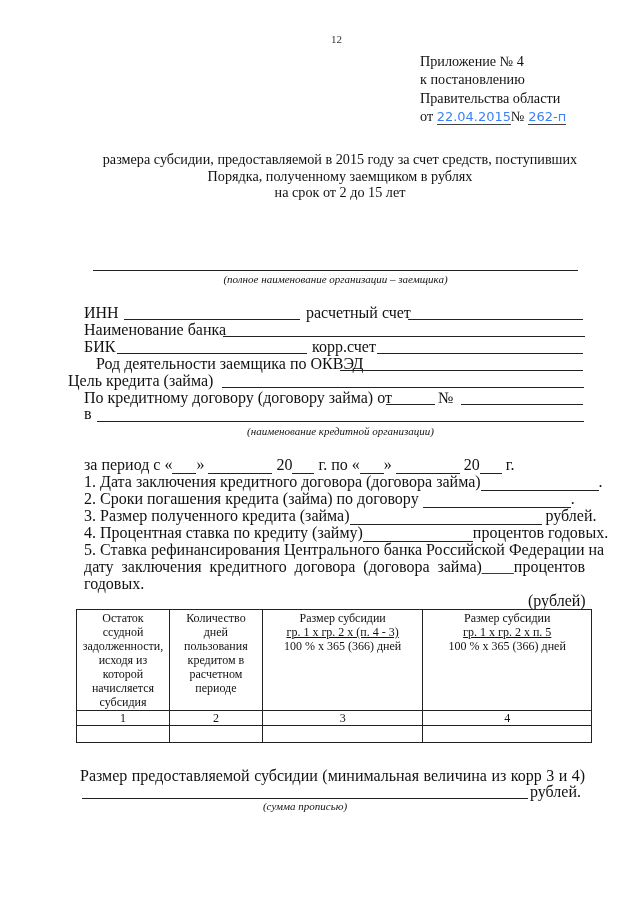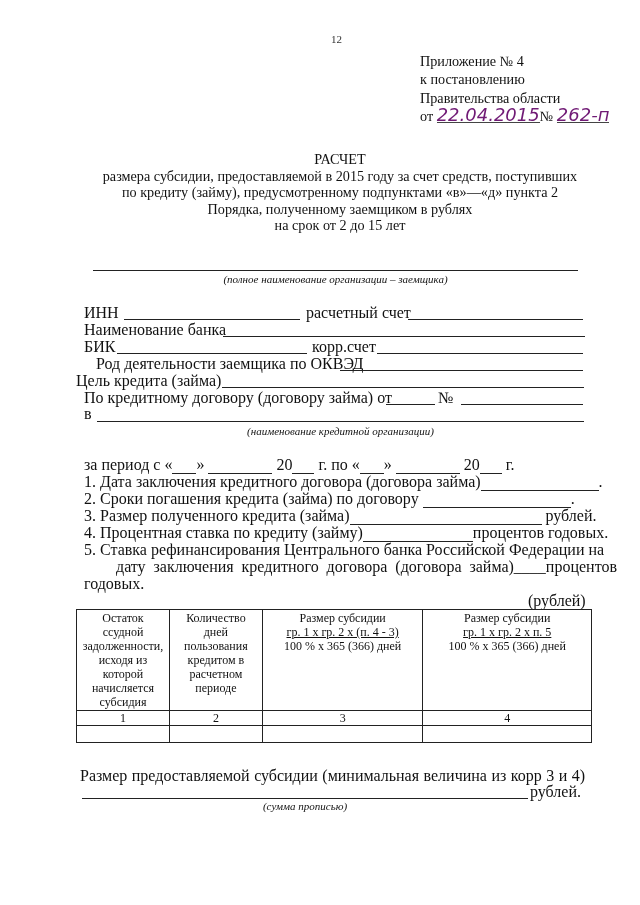--- a/index.html
+++ b/index.html
@@ -2,21 +2,21 @@
 <html><head>
 <meta charset="utf-8">
 <style>
   html, body { margin: 0; padding: 0; background: #ffffff; }
   body { width: 640px; height: 905px; position: relative; overflow: hidden;
          font-family: "Liberation Serif", "DejaVu Serif", serif; color: #111; }
   .abs { position: absolute; white-space: nowrap; }
   .t14 { font-size: 16px; line-height: 16px; }
   .page-num { left: 331px; top: 33px; font-size: 11px; color: #333; }
   .appendix { left: 420px; top: 52px; font-size: 14.2px; line-height: 18.3px; }
-  .hand { font-family: "DejaVu Sans", sans-serif; font-style: italic; font-size: 18px; color: #701a75;
+  .hand { font-family: "DejaVu Sans", sans-serif; font-size: 13px; color: #3b82f6;
           border-bottom: 1px solid #444; display: inline-block; line-height: 14px; }
   .title-block { left: 80px; width: 520px; top: 151px; font-size: 14.2px; line-height: 16.5px; text-align: center; white-space: normal; }
   .line { position: absolute; height: 0; border-top: 1px solid #222; }
   .caption { font-size: 11px; text-align: center; font-style: italic; }
   .justify-line { display: flex; justify-content: space-between; }
   table.calc { position: absolute; left: 76px; top: 609px; width: 516px; border-collapse: collapse; font-size: 12px; line-height: 14px; }
   table.calc td { border: 1px solid #222; text-align: center; vertical-align: top; padding: 1px 2px; }
   table.calc td.num { height: 14px; padding: 0 2px; vertical-align: middle; }
   table.calc td.empty { height: 14px; }
   .u { text-decoration: underline; }
@@ -31,23 +31,21 @@
   <div>к постановлению</div>
   <div>Правительства области</div>
   <div>
     <span>от</span>
     <span class="hand">22.04.2015</span><span>№</span>
     <span class="hand">262-п</span>
   </div>
 </div>
 
 <div class="abs title-block">
-  <div>РАСЧЕТ</div>
   <div>размера субсидии, предоставляемой в 2015 году за счет средств, поступивших</div>
-  <div>по кредиту (займу), предусмотренному подпунктами «в»—«д» пункта 2</div>
   <div>Порядка, полученному заемщиком в рублях</div>
   <div>на срок от 2 до 15 лет</div>
 </div>
 
 <div class="line" style="left:93px; width:485px; top:270px;"></div>
 <div class="abs caption" style="left:93px; width:485px; top:273px;">(полное наименование организации – заемщика)</div>
 
 <div class="abs t14" style="left:84px; top:305px;">ИНН</div>
 <div class="line" style="left:124px; width:176px; top:319px;"></div>
 <div class="abs t14" style="left:306px; top:305px;">расчетный счет</div>
@@ -57,21 +55,21 @@
 <div class="line" style="left:223px; width:362px; top:336px;"></div>
 
 <div class="abs t14" style="left:84px; top:339px;">БИК</div>
 <div class="line" style="left:117px; width:190px; top:353px;"></div>
 <div class="abs t14" style="left:312px; top:339px;">корр.счет</div>
 <div class="line" style="left:377px; width:206px; top:353px;"></div>
 
 <div class="abs t14" style="left:84px; top:356px;margin-left:12px;">Род деятельности заемщика по  ОКВЭД</div>
 <div class="line" style="left:340px; width:243px; top:370px;"></div>
 
-<div class="abs t14" style="left:76px; top:373px;">Цель кредита (займа)</div>
+<div class="abs t14" style="left:68px; top:373px;">Цель кредита (займа)</div>
 <div class="line" style="left:222px; width:362px; top:387px;"></div>
 
 <div class="abs t14" style="left:84px; top:390px;">По кредитному договору (договору займа) от</div>
 <div class="line" style="left:386px; width:49px; top:404px;"></div>
 <div class="abs t14" style="left:438px; top:390px;">№</div>
 <div class="line" style="left:461px; width:122px; top:404px;"></div>
 
 <div class="abs t14" style="left:84px; top:406px;">в</div>
 <div class="line" style="left:97px; width:487px; top:421px;"></div>
 <div class="abs caption" style="left:97px; width:487px; top:425px;">(наименование кредитной организации)</div>
@@ -94,21 +92,21 @@
   <span style="display:inline-block;width:148px;border-bottom:1px solid #222;">&nbsp;</span>.
 </div>
 <div class="abs t14" style="left:84px; top:508px;">
   <span>3. Размер полученного кредита (займа)</span><span style="display:inline-block;width:192px;border-bottom:1px solid #222;">&nbsp;</span>
   <span>рублей.</span>
 </div>
 <div class="abs t14" style="left:84px; top:525px;">
   <span>4. Процентная ставка по кредиту (займу)</span><span style="display:inline-block;width:110px;border-bottom:1px solid #222;">&nbsp;</span><span>процентов годовых.</span>
 </div>
 <div class="abs t14" style="left:84px; top:542px; width:501px;">5. Ставка рефинансирования Центрального банка Российской Федерации  на</div>
-<div class="abs t14 justify-line" style="left:84px; top:559px; width:501px;margin-left:32px;">
+<div class="abs t14 justify-line" style="left:84px; top:559px; width:501px;">
   <span>дату</span>
   <span>заключения</span>
   <span>кредитного</span>
   <span>договора</span>
   <span>(договора</span>
   <span>займа)____процентов</span>
 </div>
 <div class="abs t14" style="left:84px; top:576px;">годовых.</div>
 
 <div class="abs t14" style="left:528px; top:593px;">(рублей)</div>

